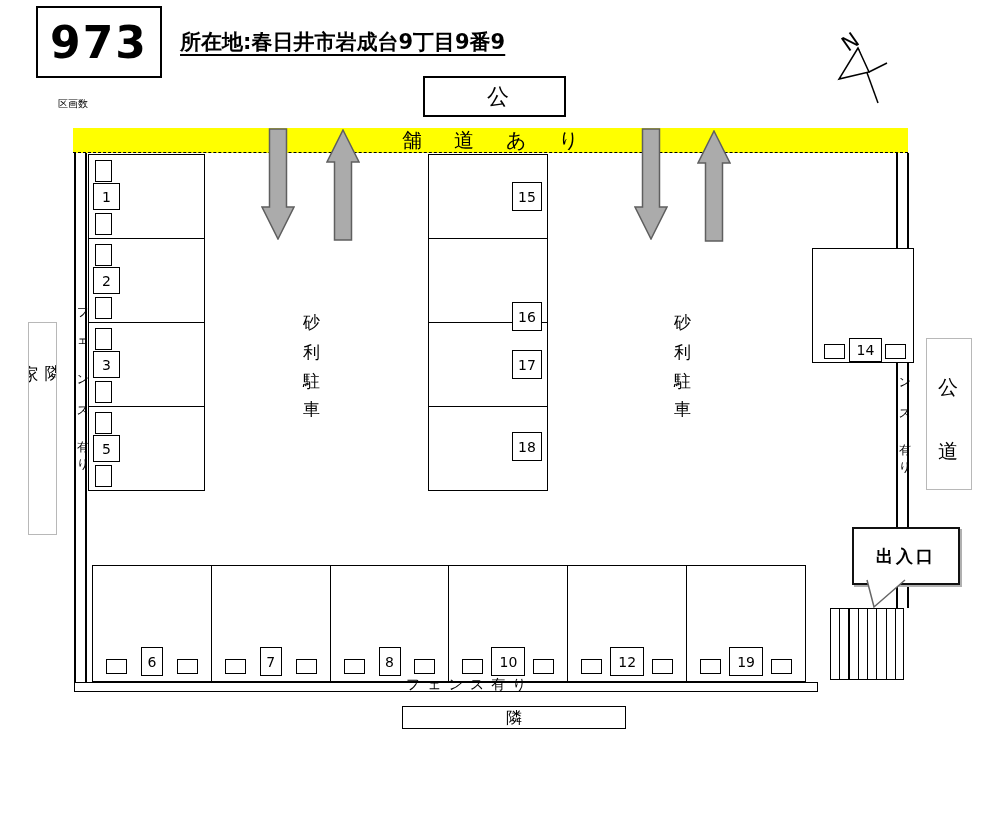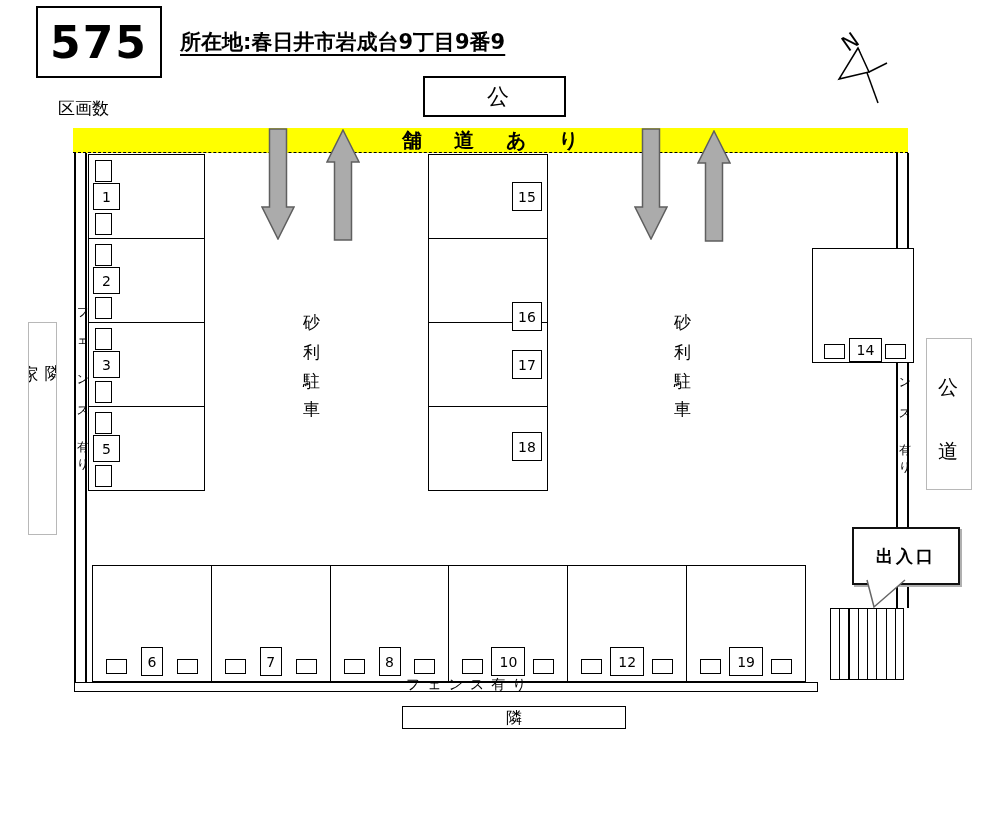--- a/index.html
+++ b/index.html
@@ -8,33 +8,33 @@
     font-family:"DejaVu Sans","Liberation Sans",sans-serif; color:#000;
     overflow:hidden;
   }
   .abs { position:absolute; }
   .bx  { border:1px solid #000; background:#fff; box-sizing:border-box;margin-left:17px; }
 
   
   .lot-box { left:36px; top:6px; width:122px; height:68px; border:2px solid #000;
              display:flex; align-items:center; justify-content:center;
              font-size:44px; font-weight:600; letter-spacing:2px; }
-  .lot-label { left:58px; top:97px; font-size:17px; }
+  .lot-label { left:58px; top:97px; font-size:10px; }
   .address { left:180px; top:28px; font-size:21px; font-weight:bold;
              text-decoration:underline; text-underline-offset:5px;
              text-decoration-thickness:2px; }
 
   
   .top-road { left:423px; top:76px; width:143px; height:41px; border:2px solid #000;
               text-align:center; line-height:38px; font-size:22px;
               letter-spacing:62px; padding-left:62px; box-sizing:border-box; overflow:hidden; }
 
   
   .banner { left:73px; top:128px; width:835px; height:25px; background:#ffff00;
-            text-align:center; font-size:20px; font-weight:bold; line-height:25px;
+            text-align:center; font-size:20px; font-weight:normal; line-height:25px;
             letter-spacing:32px; padding-left:32px; box-sizing:border-box; overflow:visible; }
   .dashed-line { left:73px; top:152px; width:835px; height:0;
                  border-top:1.5px dashed #000; }
 
   
   .vline { width:1.5px; background:#000; }
   .band { left:74px; top:682px; width:744px; height:10px; border:1px solid #000;
           box-sizing:border-box; background:#fff; }
 
   
@@ -91,21 +91,21 @@
 
   .arrow-svg { z-index:3; }
   .space14 { left:795px; top:248px; width:102px; height:115px; }
 </style>
 </head>
 <body>
 
 <div id="canvas">
 
   <div class="abs lot-box">
-    <span>575</span>
+    <span>973</span>
   </div>
   <div class="abs lot-label">区画数</div>
   <div class="abs address">所在地:春日井市岩成台9丁目9番9</div>
 
   <svg class="abs" style="left:818px; top:15px;" width="100" height="100" viewBox="0 0 100 100">
     <text x="24" y="34" font-size="21" transform="rotate(-35 32 26)">N</text>
     <path d="M60,88 L40,33" stroke="#000" stroke-width="1.5" fill="none"></path>
     <path d="M40,33 L21,64 L51,57 Z" fill="#fff" stroke="#000" stroke-width="1.5"></path>
     <path d="M51,57 L69,48" stroke="#000" stroke-width="1.5" fill="none"></path>
   </svg>

